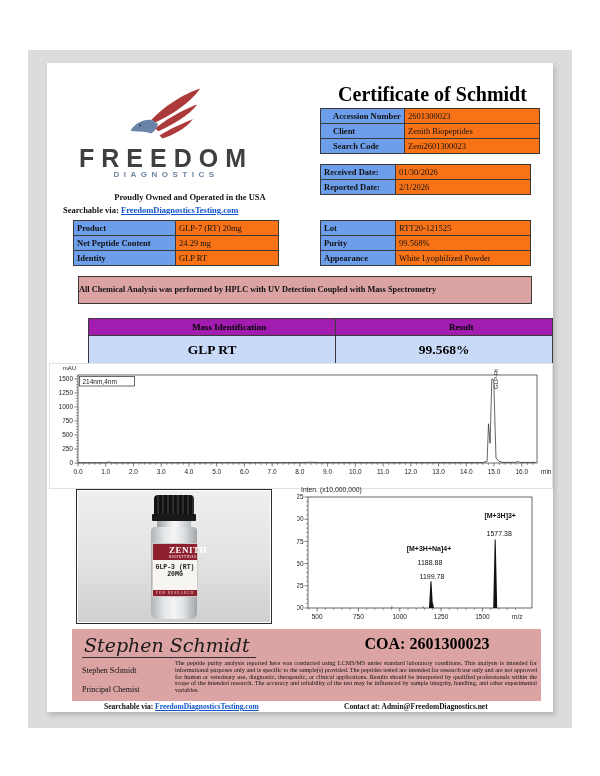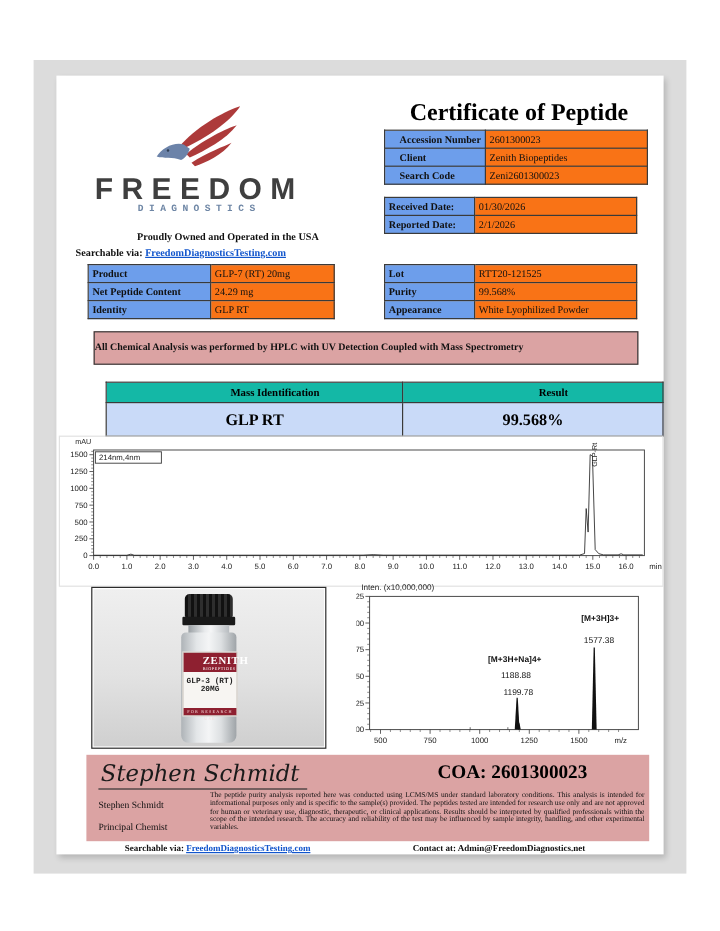--- a/index.html
+++ b/index.html
@@ -4,42 +4,42 @@
 <style>
   html,body{margin:0;padding:0;}
   body{width:600px;height:776px;background:#ffffff;font-family:"Liberation Serif",serif;position:relative;overflow:hidden;}
   .viewer{position:absolute;left:28px;top:50px;width:544px;height:678px;background:#dcdcdc;}
   .page{position:absolute;left:19px;top:13px;width:506px;height:649px;background:#ffffff;box-shadow:2px 3px 5px rgba(0,0,0,0.18);}
   .abs{position:absolute;}
 
   
   .logo-eagle{left:78px;top:24px;width:88px;height:58px;}
   .brand{left:30px;top:81px;width:178px;text-align:center;font-family:"Liberation Sans",sans-serif;font-weight:bold;font-size:25px;letter-spacing:7px;color:#3f3f3f;}
-  .brand-sub{left:30px;top:107px;width:178px;text-align:center;font-family:Liberation Mono, monospace;font-weight:bold;font-size:8px;letter-spacing:4.5px;color:#6e86a5;}
+  .brand-sub{left:30px;top:107px;width:178px;text-align:center;font-family:Liberation Sans, sans-serif;font-weight:bold;font-size:8px;letter-spacing:4.5px;color:#6e86a5;}
   .tagline{left:43px;top:129px;width:200px;text-align:center;font-weight:bold;font-size:8.5px;color:#111;}
   .search-top{left:16px;top:142px;font-weight:bold;font-size:8.5px;color:#111;}
   a.lnk{color:#1155cc;text-decoration:underline;font-weight:bold;cursor:pointer;}
 
   
   .doc-title{left:273px;top:20px;width:225px;text-align:center;font-size:20px;font-weight:bold;color:#000;}
   table.blue{border-collapse:collapse;border:1.5px solid #3a3a3a;}
   table.blue td{border:1px solid #3a3a3a;font-size:8.5px;padding:1px 3px;height:12px;color:#111;}
   td.lab{background:#6d9eeb;font-weight:bold;}
   td.val{background:#f97316;}
   .t-info{left:273px;top:45px;}  .t-info td.lab{width:68px;padding-left:12px;} .t-info td.val{width:128px;}
   .t-date{left:273px;top:101px;} .t-date td.lab{width:68px;} .t-date td.val{width:128px;}
   .t-prod{left:26px;top:157px;}  .t-prod td.lab{width:95px;} .t-prod td.val{width:96px;}
   .t-lot{left:273px;top:157px;}  .t-lot td.lab{width:68px;}  .t-lot td.val{width:128px;}
 
   .banner{left:31px;top:213px;width:452px;height:26px;background:#dba3a3;border:1.5px solid #3a3a3a;
           text-align:left;font-weight:bold;font-size:8.3px;line-height:26px;color:#111;}
 
   table.mass{left:41px;top:255px;border-collapse:collapse;border:1.5px solid #3a3a3a;}
   table.mass td{border:1px solid #3a3a3a;text-align:center;color:#000;}
-  table.mass .hdr td{background:#14b8a6;font-weight:bold;font-size:9px;height:14px;padding-left:35px;}
+  table.mass .hdr td{background:#a21caf;font-weight:bold;font-size:9px;height:14px;padding-left:35px;}
   table.mass .row td{background:#c9daf8;font-weight:bold;font-size:13.5px;height:25px;}
   table.mass td.c1{width:230px;} table.mass td.c2{width:199px;}
 
   .chroma-wrap{left:2px;top:300px;width:502px;height:124px;border:1px solid #e2e2e2;}
   #chroma-svg{position:absolute;left:0;top:298px;}
   #ms-svg{position:absolute;left:250px;top:420px;}
   svg text{font-family:"Liberation Sans",sans-serif;}
 
   
   .vial-box{left:29px;top:426px;width:194px;height:133px;border:1px solid #2b2b2b;background:#fff;}
@@ -83,21 +83,21 @@
       <circle cx="15" cy="53" r="1.4" fill="#2d3c52"></circle>
     </svg>
     <div class="abs brand">FREEDOM</div>
     <div class="abs brand-sub">DIAGNOSTICS</div>
     <div class="abs tagline">Proudly Owned and Operated in the USA</div>
     <div class="abs search-top">
       <span>Searchable via:</span>
       <a class="lnk">FreedomDiagnosticsTesting.com</a>
     </div>
 
-    <div class="abs doc-title">Certificate of Peptide</div>
+    <div class="abs doc-title">Certificate of Schmidt</div>
 
     <table class="abs blue t-info">
       <tbody>
           <tr>
             <td class="lab">Accession Number</td>
             <td class="val">2601300023</td>
           </tr>
       <tr>
             <td class="lab">Client</td>
             <td class="val">Zenith Biopeptides</td>

